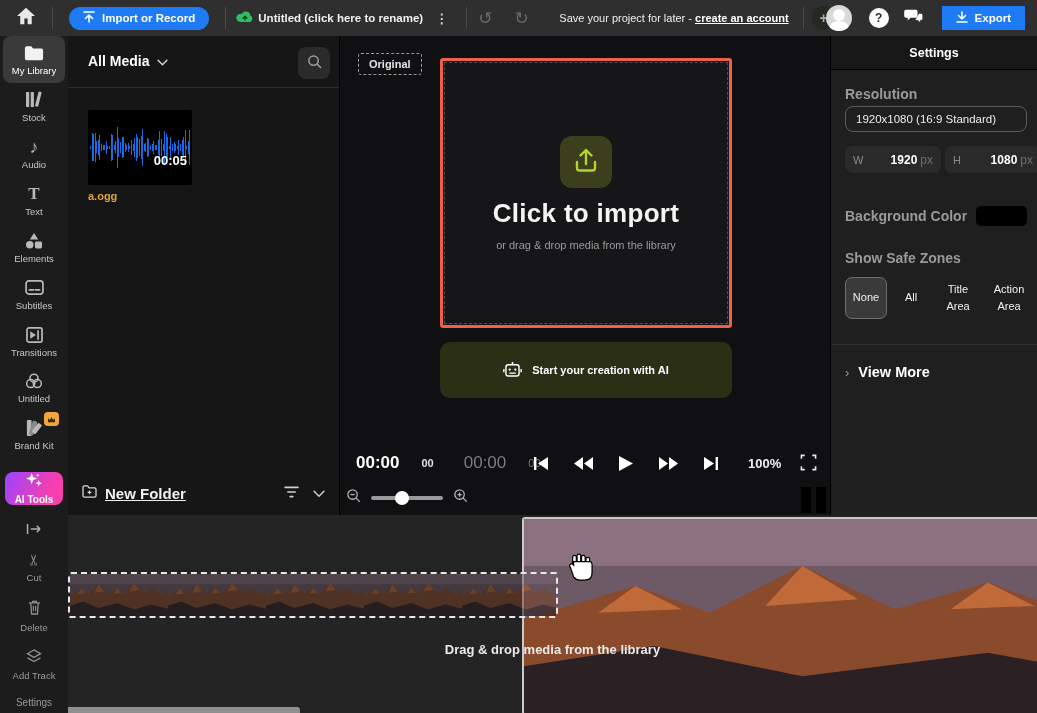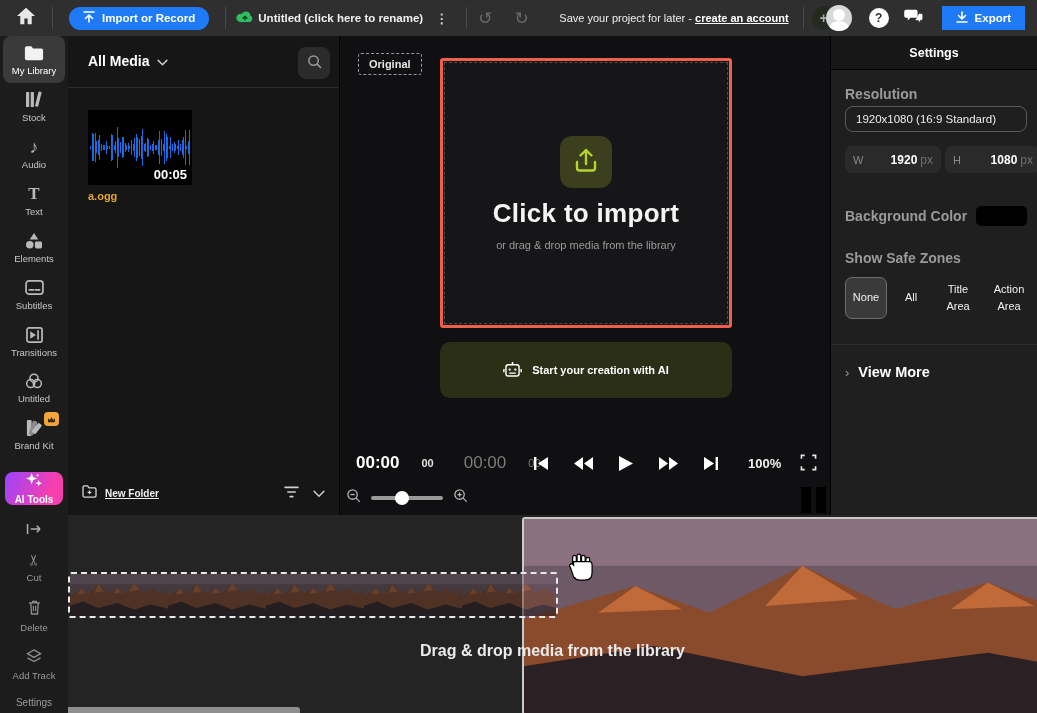--- a/index.html
+++ b/index.html
@@ -73,26 +73,26 @@
   .all-media { position:absolute; left:20px; top:17px; display:flex;
     align-items:center; gap:8px; font-size:14px; font-weight:bold; cursor:pointer; }
   .search-btn { position:absolute; right:9px; top:11px; width:32px; height:32px;
     background:#2b2b2b; border-radius:8px; display:flex; align-items:center;
     justify-content:center; cursor:pointer; }
   .clip { position:absolute; left:20px; top:74px; width:104px; cursor:pointer; }
   .clip-thumb { width:104px; height:75px; background:#000; border-radius:2px;
     position:relative; display:flex; align-items:center; overflow:hidden; }
   .wave { display:flex; align-items:center; gap:1px; width:100%; padding:0 2px; }
   .wave i { display:block; width:1px; background:#1a6be2; }
-  .clip-dur { position:absolute; right:5px; bottom:3px; font-size:13px;
+  .clip-dur { position:absolute; right:5px; bottom:17px; font-size:13px;
     font-weight:bold; color:#fff; }
   .clip-name { margin-top:5px; font-size:11px; font-weight:bold; color:#dfa33c; }
   .media-foot { position:absolute; left:0; bottom:0; width:100%; height:44px;
     display:flex; align-items:center; padding:0 14px; gap:8px; }
-  .new-folder { font-size:10px; font-weight:bold; text-decoration:underline;
+  .new-folder { font-size:15px; font-weight:bold; text-decoration:underline;
     cursor:pointer; color:#f0f0f0; }
   .foot-right { margin-left:auto; display:flex; align-items:center; gap:14px; }
 
   
   .preview { position:absolute; left:340px; top:36px; width:490px; height:479px;
     background:#101012; }
   .orig-badge { position:absolute; left:18px; top:17px; padding:4px 10px;
     border:1px dashed #9a9a9a; border-radius:3px; font-size:11px; font-weight:bold;
     color:#e6e6e6; cursor:pointer; }
   .import-area { position:absolute; left:100px; top:22px; width:292px; height:270px;
@@ -173,21 +173,21 @@
   .timeline { position:absolute; left:68px; top:515px; width:969px; height:198px;
     background:#242424; }
   .drag-thumb { position:absolute; left:454px; top:2px; width:80px; height:45px;
     border:2px solid #c9c9c9; border-radius:3px; overflow:hidden; cursor:grabbing; }
   .drop-zone { position:absolute; left:0px; top:57px; width:490px; height:46px;
     border:2px dashed #e8e8e8; border-radius:3px; overflow:hidden; display:flex; }
   .drop-zone .tile { width:98px; height:100%; flex:none; opacity:.55;
     filter:brightness(.85); }
   .mtn, .mtn svg { width:100%; height:100%; display:block; }
   .drop-hint { position:absolute; left:0; top:127px; width:969px; text-align:center;
-    font-size:16px; font-weight:bold; color:#eaeaea; }
+    font-size:13px; font-weight:bold; color:#eaeaea; }
   .h-scroll { position:absolute; left:-3px; bottom:0; width:235px; height:6px;
     background:#8f8f8f; border-radius:3px 3px 0 0; cursor:pointer; }
   .cursor-hand { position:absolute; left:498px; top:38px; z-index:40; pointer-events:none; }
 </style>
 </head>
 <body>
 
 <div id="app">
 
   <div class="topbar">

